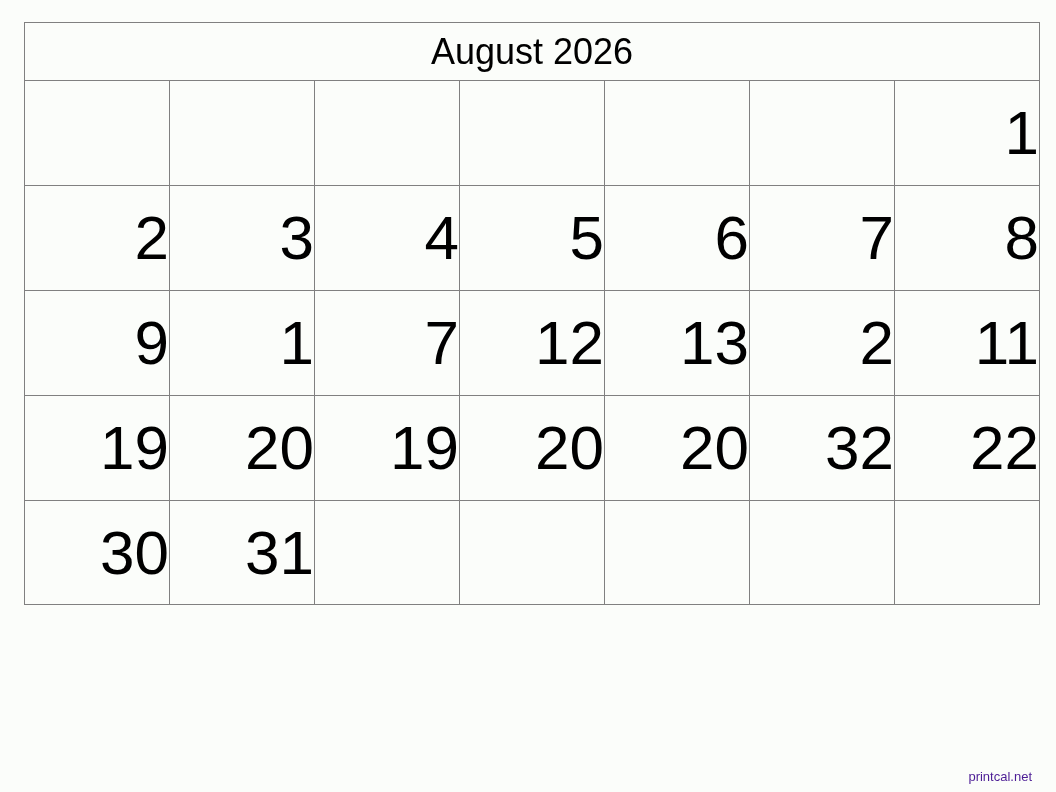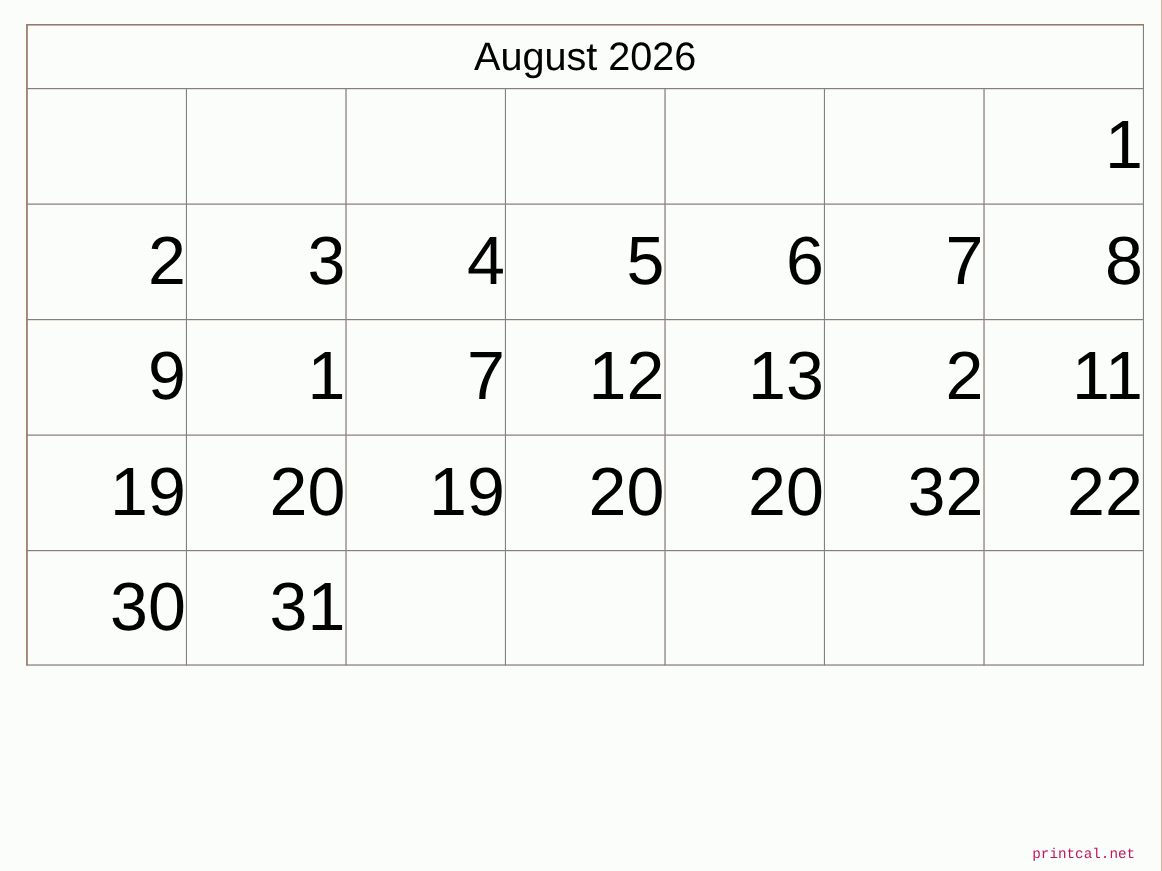--- a/index.html
+++ b/index.html
@@ -68,22 +68,22 @@
     height: 103px;
   }
   .day-num {
     display: inline-block;
   }
   .watermark {
     position: absolute;
     right: 24px;
     top: 770px;
     font-size: 13px;
-    color: #be185d;
-    font-family: Liberation Mono, monospace;
+    color: #4c1d95;
+    font-family: Liberation Sans, sans-serif;
     line-height: 1;
     text-align: right;
   }
 </style>
 </head>
 <body>
 
 <div class="page">
 
   <table class="calendar">

